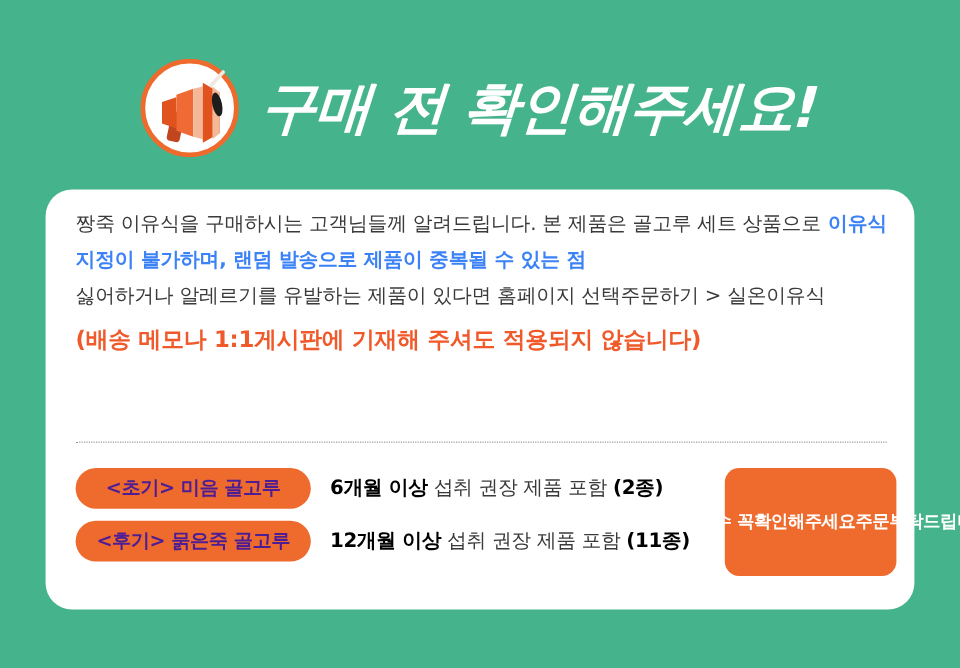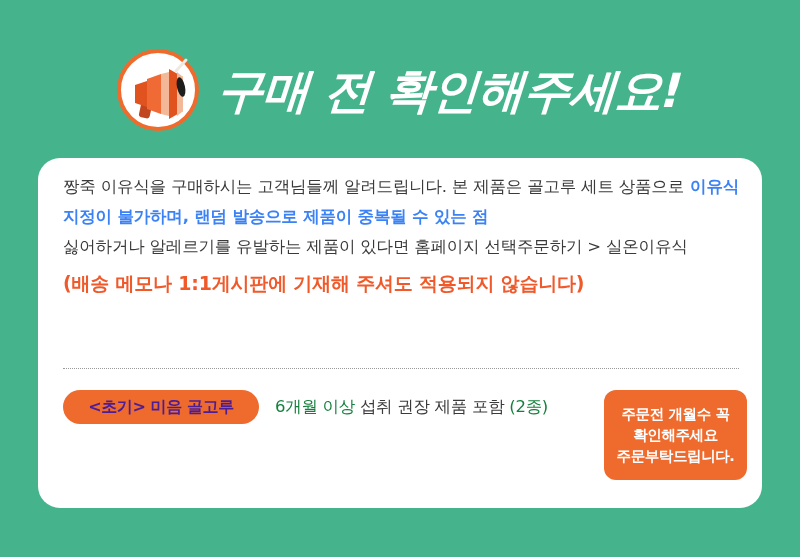--- a/index.html
+++ b/index.html
@@ -141,35 +141,34 @@
     white-space: nowrap;
   }
   .row-text {
     margin-left: 16px;
     font-size: 16.5px;
     color: #3a3a3a;
     letter-spacing: -0.3px;
     white-space: nowrap;
   }
   .row-text .o {
-    color: #15803d;
-    font-weight: normal;
+    color: #000000;
+    font-weight: bold;
   }
 
   
   .callout {
     position: absolute;
     left: 566px;
     top: 232px;
     width: 143px;
     height: 90px;
     background: #ee6b2d;
     border-radius: 12px;
     display: flex;
-    flex-direction: column;
     align-items: center;
     justify-content: center;
     box-sizing: border-box;
   }
   .callout-line {
     color: #ffffff;
     font-size: 14.5px;
     font-weight: bold;
     line-height: 21px;
     letter-spacing: -0.4px;
@@ -231,20 +230,28 @@
 
       <div class="row">
         <div class="pill">&lt;초기&gt; 미음 골고루</div>
         <div class="row-text">
           <span class="o">6개월 이상</span>
           <span>섭취 권장 제품 포함</span>
           <span class="o">(2종)</span>
         </div>
       </div>
 
+      <div class="row">
+        <div class="pill">&lt;후기&gt; 묽은죽 골고루</div>
+        <div class="row-text">
+          <span class="o">12개월 이상</span>
+          <span>섭취 권장 제품 포함</span>
+          <span class="o">(11종)</span>
+        </div>
+      </div>
     </div>
 
     <div class="callout">
       <div class="callout-line">주문전 개월수 꼭</div>
       <div class="callout-line">확인해주세요</div>
       <div class="callout-line">주문부탁드립니다.</div>
     </div>
 
   </div>
 </div>

